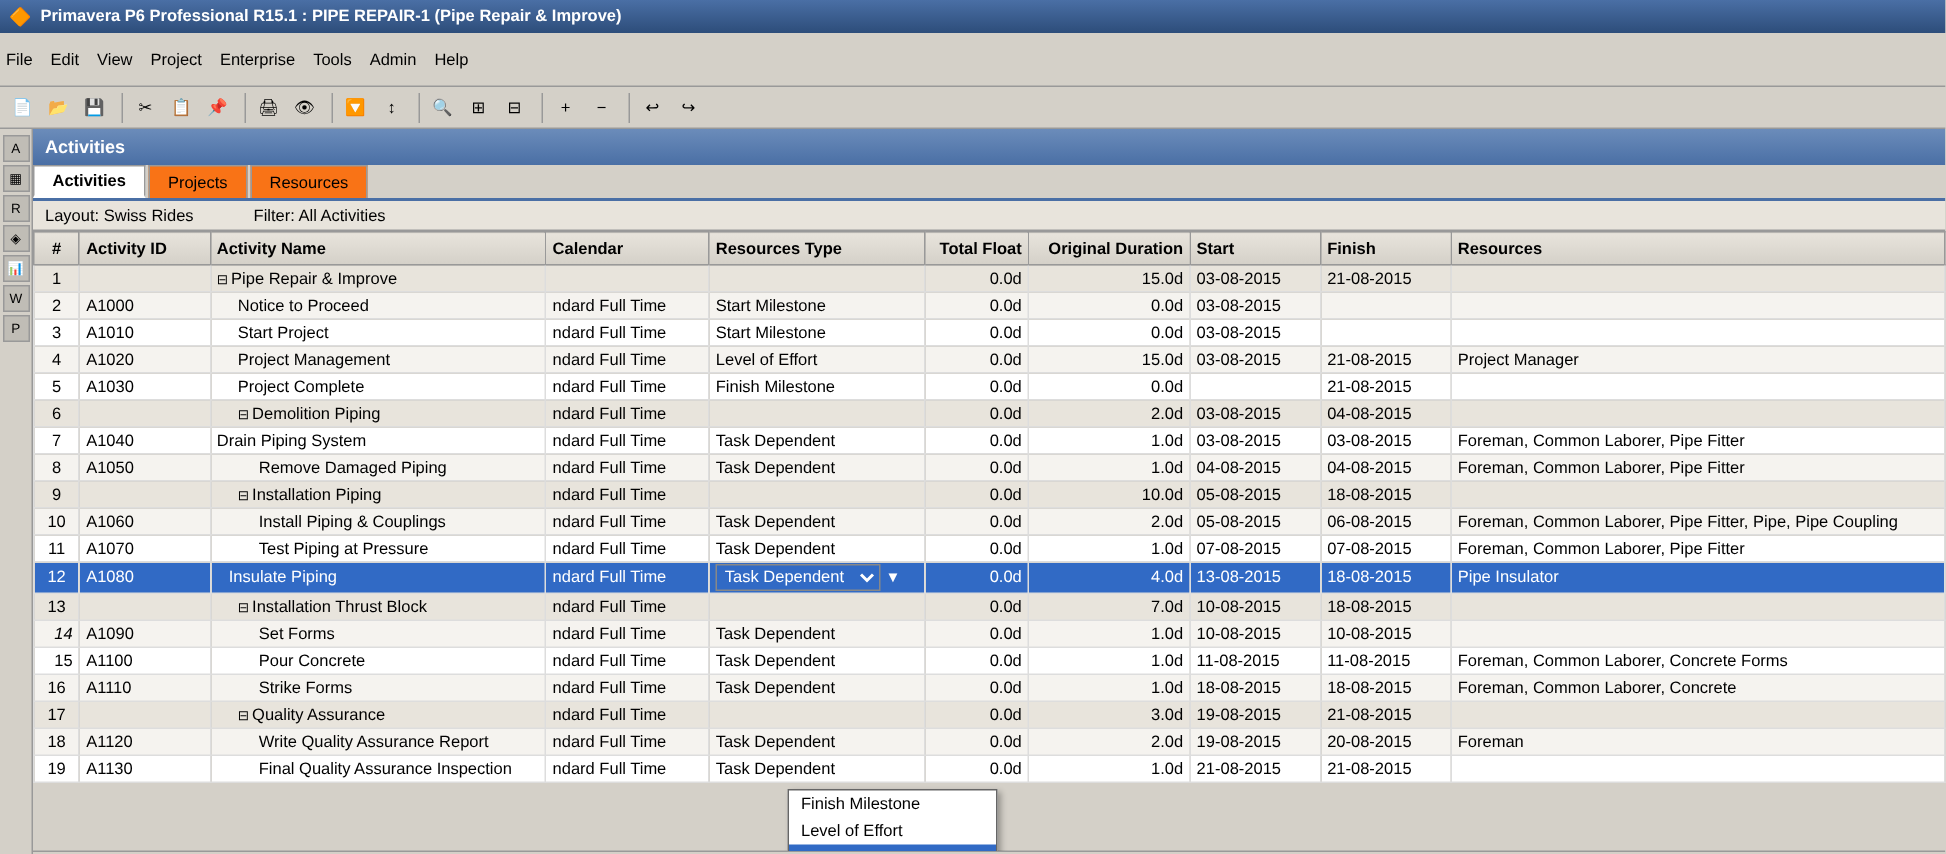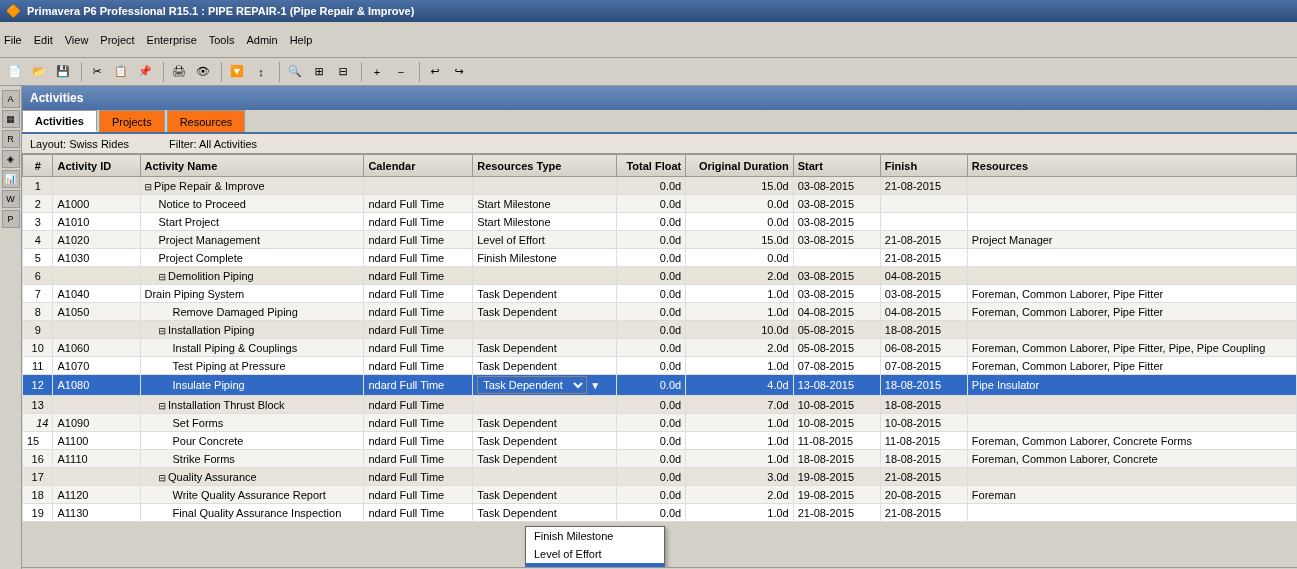--- a/index.html
+++ b/index.html
@@ -449,21 +449,21 @@
       <td class="col-type">Task Dependent</td>
       <td class="col-float" style="text-align:right;">0.0d</td>
       <td class="col-dur" style="text-align:right;">1.0d</td>
       <td class="col-start">07-08-2015</td>
       <td class="col-finish">07-08-2015</td>
       <td class="col-res">Foreman, Common Laborer, Pipe Fitter</td>
     </tr>
             <tr class="selected">
       <td class="col-num" style="text-align:center;">12</td>
       <td class="col-id">A1080</td>
-      <td class="col-name" style="padding-left:32px">Insulate Piping</td>
+      <td class="col-name" style="padding-left:12px">Insulate Piping</td>
       <td class="col-cal">ndard Full Time</td>
       <td class="col-type">
         <select class="inline-select" style="background:#316ac5;color:white;border:1px solid #888;font-size:11px;">
           <option>Task Dependent</option>
         </select>
         <span style="font-size:10px;">▼</span>
       </td>
       <td class="col-float" style="text-align:right;">0.0d</td>
       <td class="col-dur" style="text-align:right;">4.0d</td>
       <td class="col-start">13-08-2015</td>
@@ -488,21 +488,21 @@
       <td class="col-name" style="padding-left:32px">Set Forms</td>
       <td class="col-cal">ndard Full Time</td>
       <td class="col-type">Task Dependent</td>
       <td class="col-float" style="text-align:right;">0.0d</td>
       <td class="col-dur" style="text-align:right;">1.0d</td>
       <td class="col-start">10-08-2015</td>
       <td class="col-finish">10-08-2015</td>
       <td class="col-res"></td>
     </tr>
             <tr>
-      <td class="col-num" style="text-align:left;">15</td>
+      <td class="col-num" style="text-align:right;">15</td>
       <td class="col-id">A1100</td>
       <td class="col-name" style="padding-left:32px">Pour Concrete</td>
       <td class="col-cal">ndard Full Time</td>
       <td class="col-type">Task Dependent</td>
       <td class="col-float" style="text-align:right;">0.0d</td>
       <td class="col-dur" style="text-align:right;">1.0d</td>
       <td class="col-start">11-08-2015</td>
       <td class="col-finish">11-08-2015</td>
       <td class="col-res">Foreman, Common Laborer, Concrete Forms</td>
     </tr>

